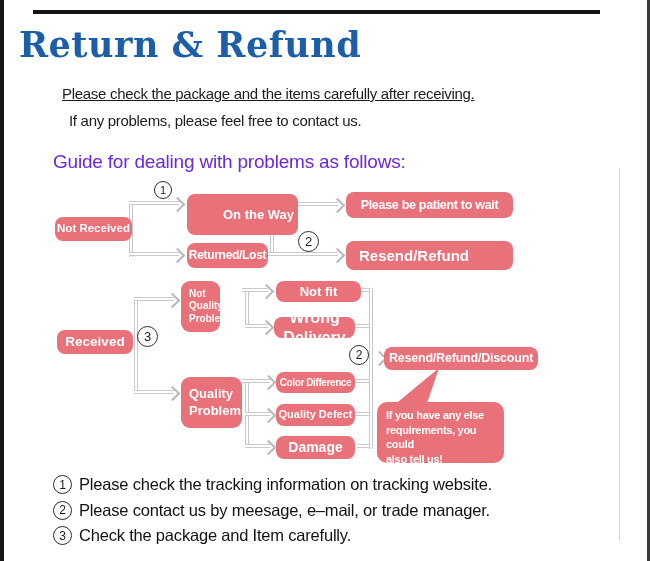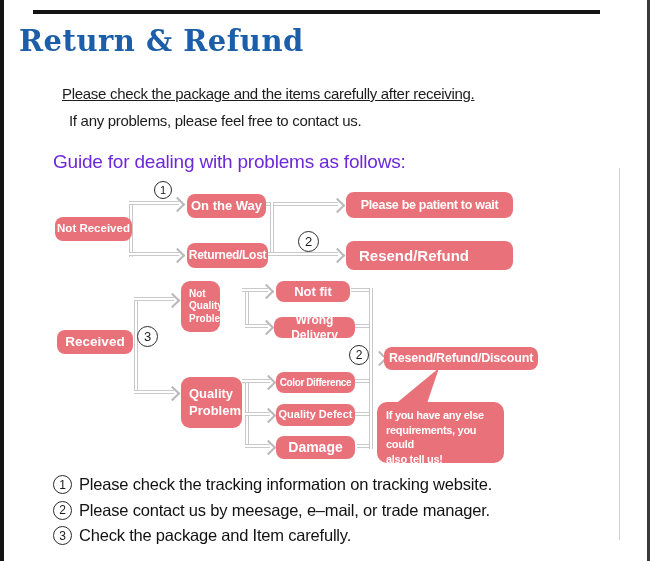--- a/index.html
+++ b/index.html
@@ -5,39 +5,39 @@
   html,body{margin:0;padding:0;background:#fff;}
   #canvas{position:relative;width:650px;height:561px;background:#ffffff;overflow:hidden;
           font-family:"Liberation Sans",sans-serif;}
   
   #frame-left{position:absolute;left:0;top:0;width:4px;height:561px;background:#141414;}
   #frame-right{position:absolute;left:647px;top:0;width:3px;height:561px;background:#3a3a3a;}
   #faint-line{position:absolute;left:619px;top:168px;width:1px;height:372px;background:#d2d2d2;}
   #top-rule{position:absolute;left:33px;top:10px;width:567px;height:4px;background:#151515;}
   
   #page-title{position:absolute;left:19px;top:24px;font-family:"DejaVu Serif",serif;
-              font-weight:bold;font-size:29px;color:#1c5fa8;letter-spacing:.5px;}
+              font-weight:bold;font-size:35px;color:#1c5fa8;letter-spacing:.5px;}
   #intro1{position:absolute;left:62px;top:85px;font-size:15px;color:#1c1c1c;letter-spacing:-.3px;text-decoration:underline;}
   #intro2{position:absolute;left:69px;top:112px;font-size:15px;color:#1c1c1c;letter-spacing:-.3px;}
   #guide{position:absolute;left:53px;top:151px;font-size:19px;color:#6d28d9;letter-spacing:-.2px;}
   
   .fbox{position:absolute;background:#e97179;color:#fff;font-weight:bold;border-radius:8px;
         display:flex;align-items:center;justify-content:center;text-align:center;
         white-space:pre-line;line-height:1.2;}
   #fb-not-received{left:55px;top:217px;width:77px;height:24px;font-size:11.5px;}
-  #fb-on-the-way{left:187px;top:194px;width:79px;height:24px;font-size:13px;}
+  #fb-on-the-way{left:187px;top:194px;width:79px;height:41px;font-size:13px;padding-left:32px;}
   #fb-returned-lost{left:187px;top:243px;width:81px;height:25px;font-size:12px;letter-spacing:-.3px;}
   #fb-patient{left:346px;top:192px;width:167px;height:26px;font-size:12.5px;letter-spacing:-.3px;}
   #fb-resend-refund{left:346px;top:241px;width:167px;height:29px;font-size:15px;
         justify-content:flex-start;padding-left:13px;box-sizing:border-box;}
   #fb-received{left:57px;top:330px;width:76px;height:24px;font-size:13.5px;}
   #fb-nqp{left:181px;top:281px;width:39px;height:51px;font-size:10px;border-radius:9px;
         justify-content:flex-start;padding-left:8px;box-sizing:border-box;text-align:left;line-height:1.25;}
-  #fb-not-fit{left:276px;top:281px;width:74px;height:21px;font-size:13px;}
-  #fb-wrong-delivery{left:274px;top:317px;width:81px;height:21px;font-size:12px;}
+  #fb-not-fit{left:276px;top:281px;width:85px;height:21px;font-size:13px;}
+  #fb-wrong-delivery{left:274px;top:317px;width:81px;height:21px;font-size:16px;}
   #fb-qp{left:181px;top:377px;width:61px;height:51px;font-size:13px;border-radius:9px;
         justify-content:flex-start;padding-left:8px;box-sizing:border-box;text-align:left;line-height:1.25;}
   #fb-color-diff{left:276px;top:372px;width:79px;height:21px;font-size:10px;letter-spacing:-.4px;}
   #fb-quality-defect{left:276px;top:404px;width:79px;height:22px;font-size:11px;}
   #fb-damage{left:276px;top:436px;width:79px;height:23px;font-size:14px;}
   #fb-rrd{left:384px;top:347px;width:154px;height:23px;font-size:12.5px;letter-spacing:-.2px;}
   #fb-bubble{left:377px;top:402px;width:127px;height:61px;font-size:11px;letter-spacing:-.3px;
         border-radius:10px;justify-content:flex-start;align-items:flex-start;
         padding:6px 0 0 9px;box-sizing:border-box;text-align:left;line-height:1.32;}
   #bubble-tail{position:absolute;left:393px;top:368px;width:46px;height:38px;background:#e97179;

